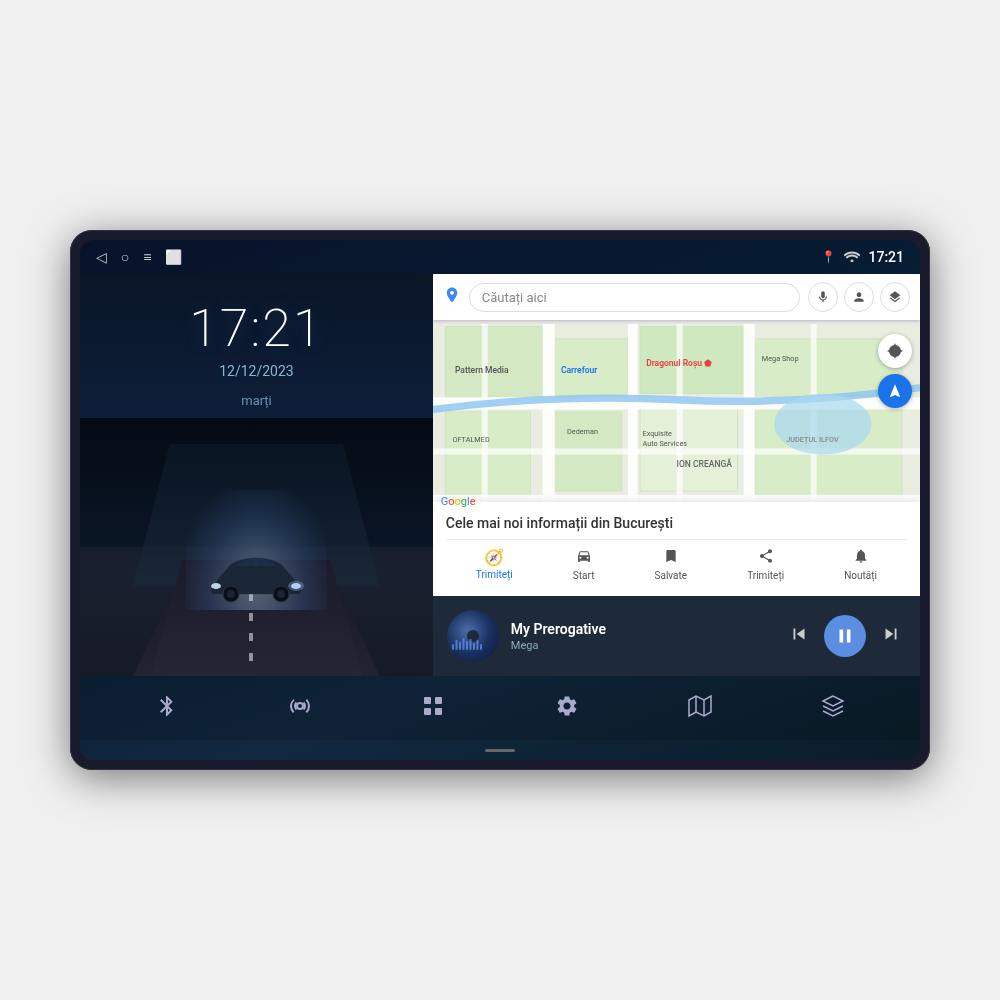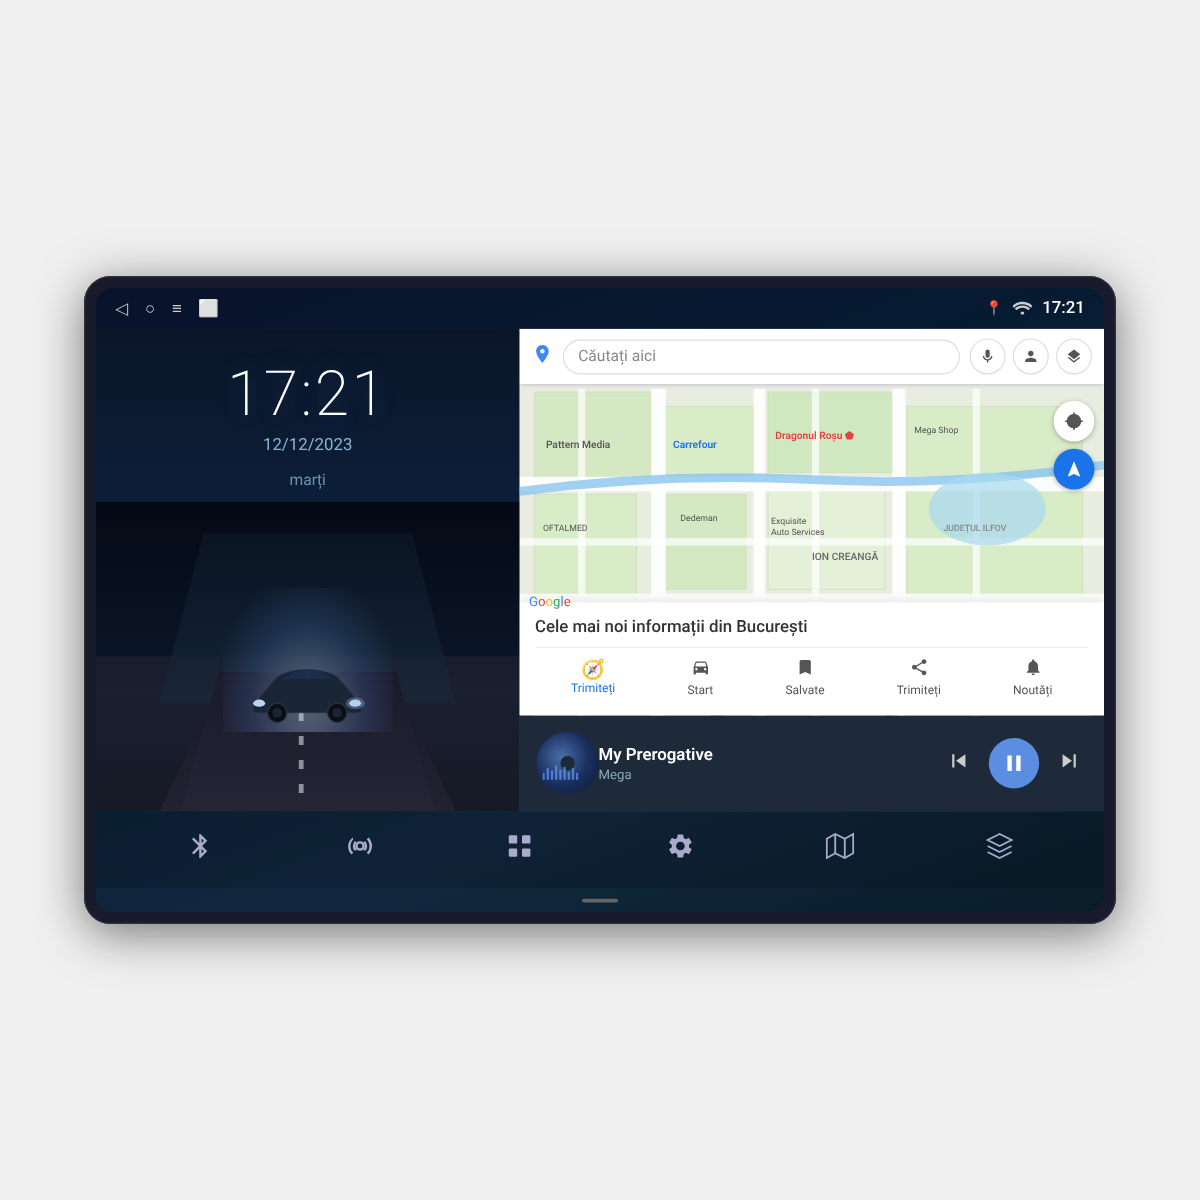--- a/index.html
+++ b/index.html
@@ -282,20 +282,21 @@
       color: #fff;
     }
 
     
     .music-section {
       height: 80px;
       background: #1e2a3a;
       display: flex;
       align-items: center;
       padding: 0 14px;
+      gap: 12px;
     }
 
     .music-album-art {
       width: 52px;
       height: 52px;
       border-radius: 50%;
       background: radial-gradient(circle at 40% 40%, #4a6ea8, #1a3060, #0a1830);
       display: flex;
       align-items: center;
       justify-content: center;

